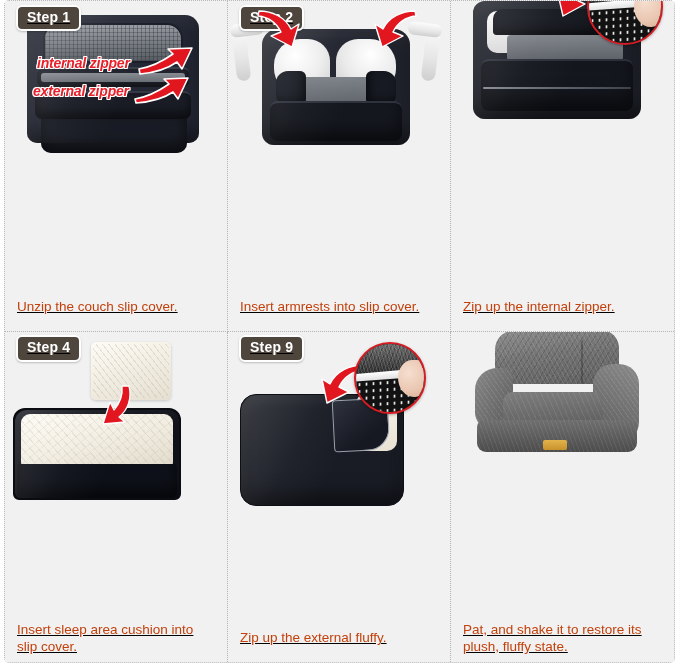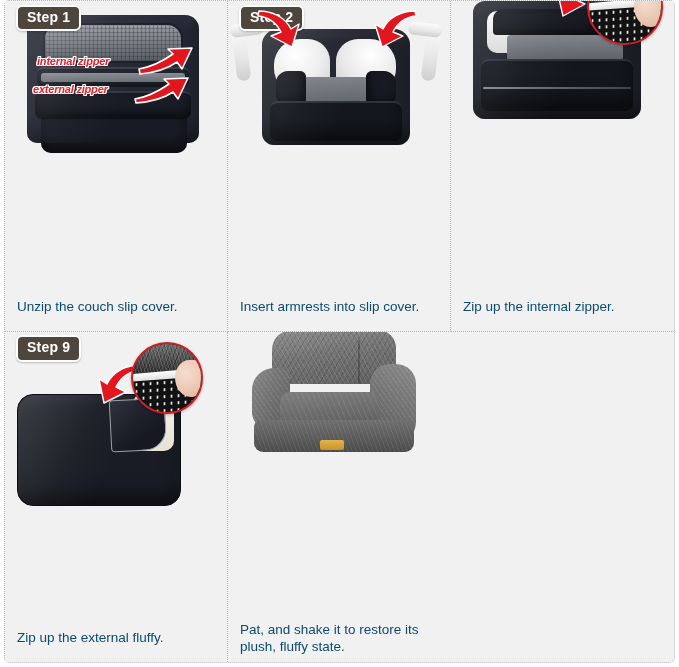--- a/index.html
+++ b/index.html
@@ -43,20 +43,21 @@
   .grid {
     position: relative;
     flex: 1 1 auto;
     margin: 0 4px 4px 4px;
     background: #f1f1f1;
     border: 1px dotted #b9b9b9;
     border-radius: 5px;
     display: grid;
     grid-template-columns: 1fr 1fr 1fr;
     grid-template-rows: 1fr 1fr;
+    text-decoration: underline;
   }
 
   .cell {
     position: relative;
     display: flex;
     flex-direction: column;
     background: #f1f1f1;
     overflow: hidden;
   }
   .cell.bdr-r { border-right: 1px dotted #b4b4b4; }
@@ -98,21 +99,21 @@
   }
 
   
   .caption {
     flex: 0 0 auto;
     min-height: 46px;
     display: flex;
     align-items: center;
     padding: 4px 10px 6px 12px;
     font-size: 13.5px;
-    color: #0c4a6e;
+    color: #c2410c;
     line-height: 1.28;
     background: #f1f1f1;
   }
 
   
   .bag {
     position: absolute;
     background: #1b1e28;
     border-radius: 10px;
     box-shadow: inset 0 -10px 18px rgba(0,0,0,0.5),
@@ -161,21 +162,21 @@
     box-shadow: inset 0 -6px 12px rgba(0,0,0,0.6);
   }
   .s1-lower {
     position: absolute; left: 14px; top: 104px; width: 146px; height: 34px;
     background: #191c24; border-radius: 0 0 10px 10px;
     box-shadow: inset 0 -8px 14px rgba(0,0,0,0.55);
   }
 
   .zip-label {
     position: absolute;
-    font-size: 11px;
+    font-size: 14px;
     font-weight: bold;
     font-style: italic;
     color: #e8202a;
     letter-spacing: -0.2px;
     white-space: nowrap;
     text-shadow:
       -1px -1px 0 #fff, 1px -1px 0 #fff, -1px 1px 0 #fff, 1px 1px 0 #fff,
       0 -1px 0 #fff, 0 1px 0 #fff, -1px 0 0 #fff, 1px 0 0 #fff;
     z-index: 6;
   }
@@ -504,20 +505,43 @@
             <div class="inset-fur"></div>
             <div class="inset-white"></div>
             <div class="inset-dots"></div>
             <div class="inset-hand"></div>
           </div>
         </div>
       </div>
       <div class="caption">Zip up the internal zipper.</div>
     </div>
 
+    <div class="cell bdr-r">
+      <div class="badge-row">
+        <span class="step-badge">Step 4</span>
+      </div>
+      <div class="art">
+        <div class="art-inner">
+          <div class="s4-cushion-top"></div>
+
+          <div class="arrow" style="left:96px; top:52px;">
+            <svg width="34" height="42" viewBox="0 0 34 42">
+              <path d="M28 2 C31 14, 27 26, 18 33 L24 38 L2 40 L9 18 L13 26 C19 19, 22 11, 21 2 Z" fill="#e2161f" stroke="#ffffff" stroke-width="1.3" stroke-linejoin="round"></path>
+            </svg>
+          </div>
+
+          <div class="bag s4-bag">
+            <div class="s4-sherpa"></div>
+            <div class="s4-front"></div>
+            <div class="sheen"></div>
+          </div>
+        </div>
+      </div>
+      <div class="caption">Insert sleep area cushion into slip cover.</div>
+    </div>
 
     <div class="cell bdr-r">
       <div class="badge-row">
         <span class="step-badge">Step 9</span>
       </div>
       <div class="art">
         <div class="art-inner">
           <div class="bag s5-bag">
             <div class="s5-cream"></div>
             <div class="s5-flap"></div>

